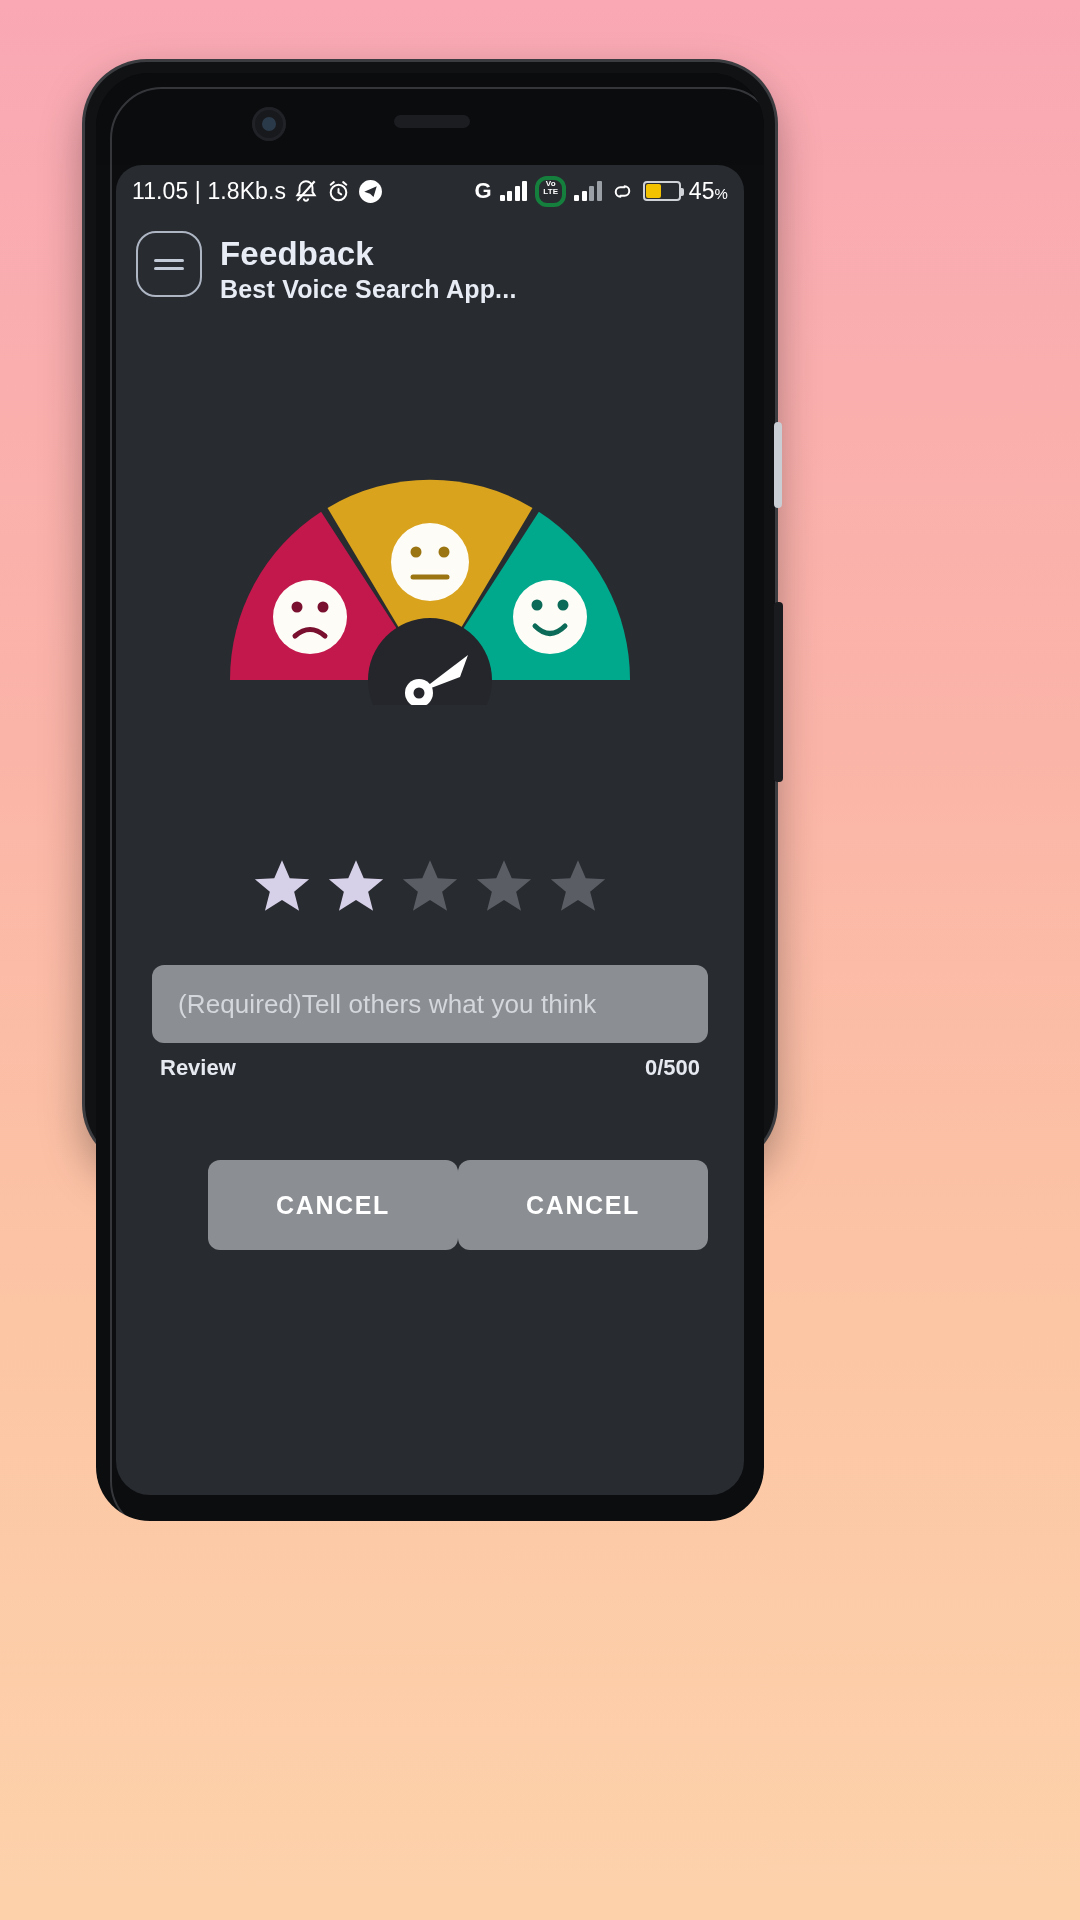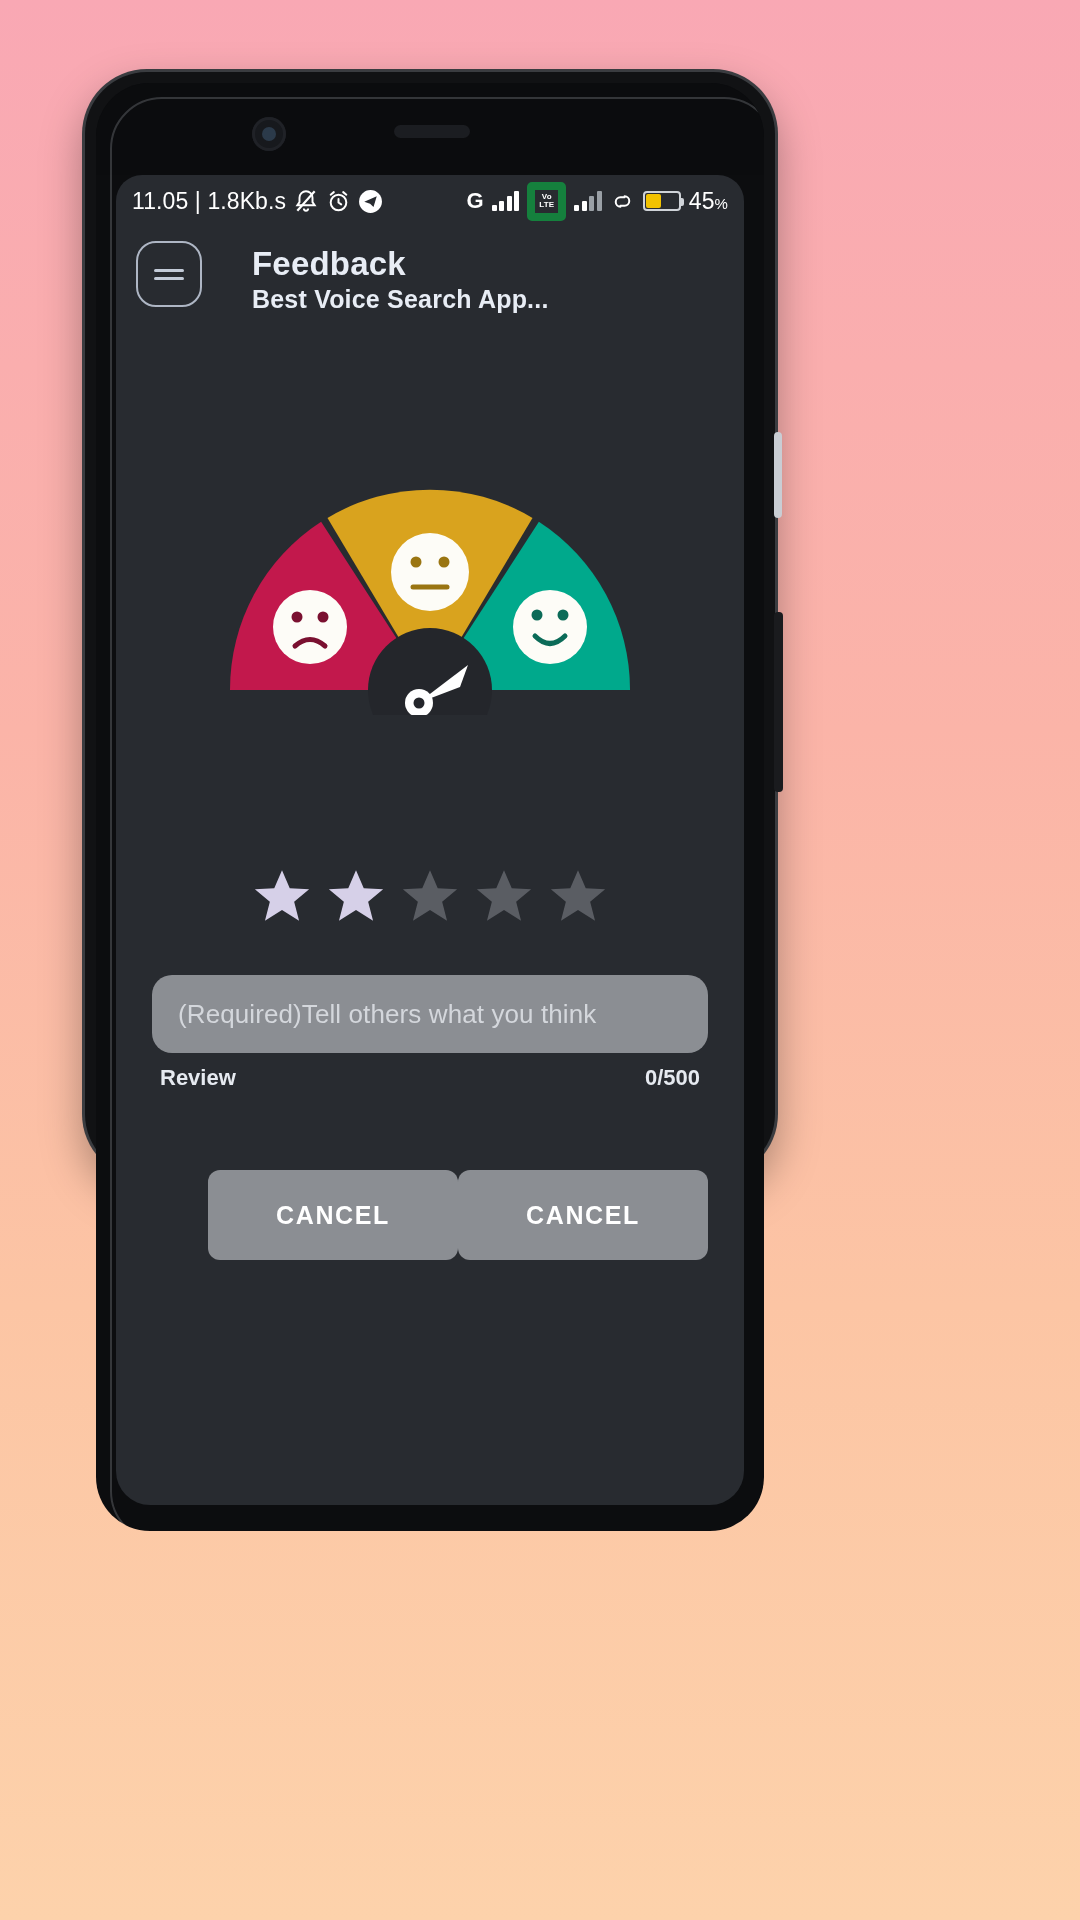--- a/index.html
+++ b/index.html
@@ -15,21 +15,21 @@
     position: relative;
     width: 1080px;
     height: 1920px;
     background: linear-gradient(180deg, #f9a8b4 0%, #fbb4a8 38%, #fcc5a4 68%, #fdd2ab 100%);
   }
 
   
   .phone-shell {
     position: absolute;
     left: 85px;
-    top: 72px;
+    top: 62px;
     width: 690px;
     height: 1104px;
     border-radius: 62px;
     background: #111214;
     box-shadow: 0 0 0 3px #3a3c40, 0 18px 44px rgba(0,0,0,0.35);
   }
   .phone-bezel {
     position: absolute;
     left: 11px;
     top: 11px;
@@ -128,23 +128,23 @@
   .bars { display: inline-flex; align-items: flex-end; gap: 2.5px; height: 20px; }
   .bars i { display: block; width: 5px; background: #ffffff; border-radius: 1px; }
   .bars i:nth-child(1) { height: 6px; }
   .bars i:nth-child(2) { height: 10px; }
   .bars i:nth-child(3) { height: 15px; }
   .bars i:nth-child(4) { height: 20px; }
   .bars.dim i:nth-child(3), .bars.dim i:nth-child(4) { background: #9aa0a6; }
 
   .volte {
     display: inline-flex; flex-direction: column;
-    align-items: center; justify-content: center;
+    align-items: center; 
     width: 23px; height: 23px;
-    border: 8px solid #15803d; border-radius: 5px;
+    border: 4px solid #15803d; border-radius: 12px;
     color: #ffffff; line-height: 1;
   }
   .volte b { font-size: 8px; font-weight: 700; }
   .volte span { font-size: 8px; font-weight: 700; }
 
   .battery {
     position: relative;
     width: 38px; height: 20px;
     border: 2px solid #cfd3d8;
     border-radius: 4px;
@@ -191,21 +191,21 @@
     cursor: pointer;
   }
   .menu-btn .lines { width: 30px; }
   .menu-btn .lines span {
     display: block;
     height: 3px;
     background: #c3cbd8;
     border-radius: 2px;
     margin: 5px 0;
   }
-  .titles { padding-top: 2px; margin-left: 32px; }
+  .titles { padding-top: 2px; }
   .app-title {
     color: #e8edf5;
     font-size: 33px;
     font-weight: 700;
     line-height: 1.25;
     letter-spacing: 0.2px;
   }
   .app-subtitle {
     color: #e8edf5;
     font-size: 25px;
@@ -234,21 +234,21 @@
   }
   .star { width: 62px; height: 62px; cursor: pointer; }
 
   
   .review-field {
     position: absolute;
     left: 36px; top: 800px;
     width: 556px;
     height: 78px;
     background: #8b8e93;
-    border-radius: 20px;
+    border-radius: 12px;
     display: flex;
     align-items: center;
     padding: 2px 26px;
     box-sizing: border-box;
     cursor: text;
   }
   .review-placeholder {
     color: #d4d7dc;
     font-size: 26px;
     letter-spacing: 0.1px;

